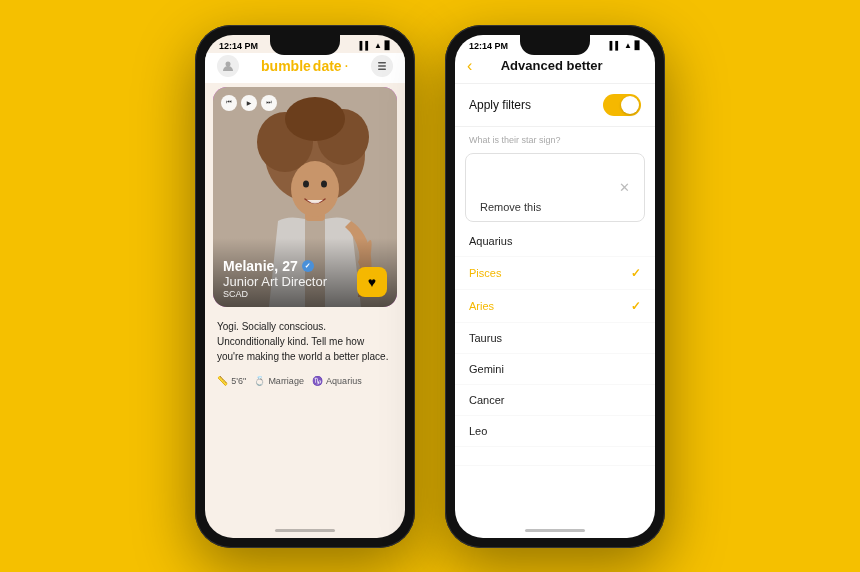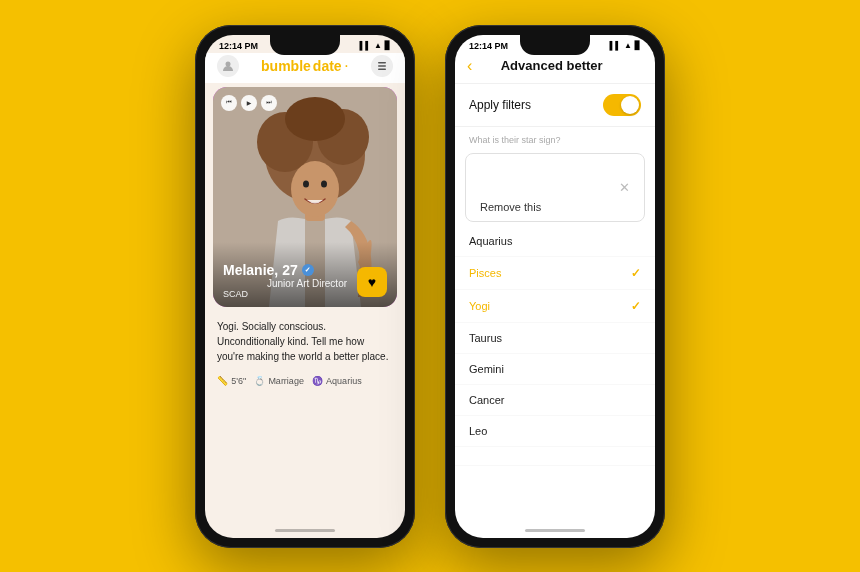--- a/index.html
+++ b/index.html
@@ -164,21 +164,21 @@
       height: 12px;
       background: #4A90D9;
       border-radius: 50%;
       display: inline-flex;
       align-items: center;
       justify-content: center;
       font-size: 7px;
       color: #fff;
     }
 
-    .profile-title { font-size: 10px; opacity: 0.9; margin-left: 44px; }
+    .profile-title { font-size: 13px; opacity: 0.9; }
     .profile-school { font-size: 9px; opacity: 0.9; }
 
     .like-btn {
       position: absolute;
       bottom: 10px;
       right: 10px;
       width: 30px;
       height: 30px;
       background: #F5B800;
       border-radius: 8px;
@@ -513,21 +513,21 @@
 
         <div class="zodiac-list" id="zodiac-list">
         <div class="zodiac-item">
               <span class="zodiac-name">Aquarius</span>
             </div>
             <div class="zodiac-item">
               <span class="zodiac-name selected">Pisces</span>
               <span class="check-icon">✓</span>
             </div>
             <div class="zodiac-item">
-              <span class="zodiac-name selected">Yogi</span>
+              <span class="zodiac-name selected">Aries</span>
               <span class="check-icon">✓</span>
             </div>
             <div class="zodiac-item">
               <span class="zodiac-name">Taurus</span>
             </div>
             <div class="zodiac-item">
               <span class="zodiac-name">Gemini</span>
             </div>
             <div class="zodiac-item">
               <span class="zodiac-name">Cancer</span>

